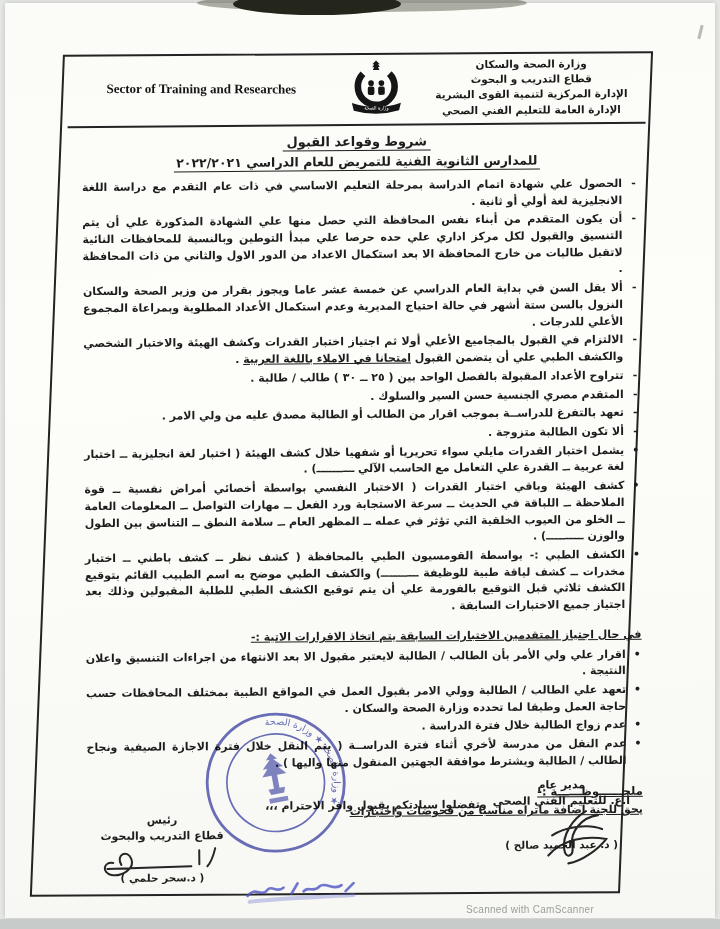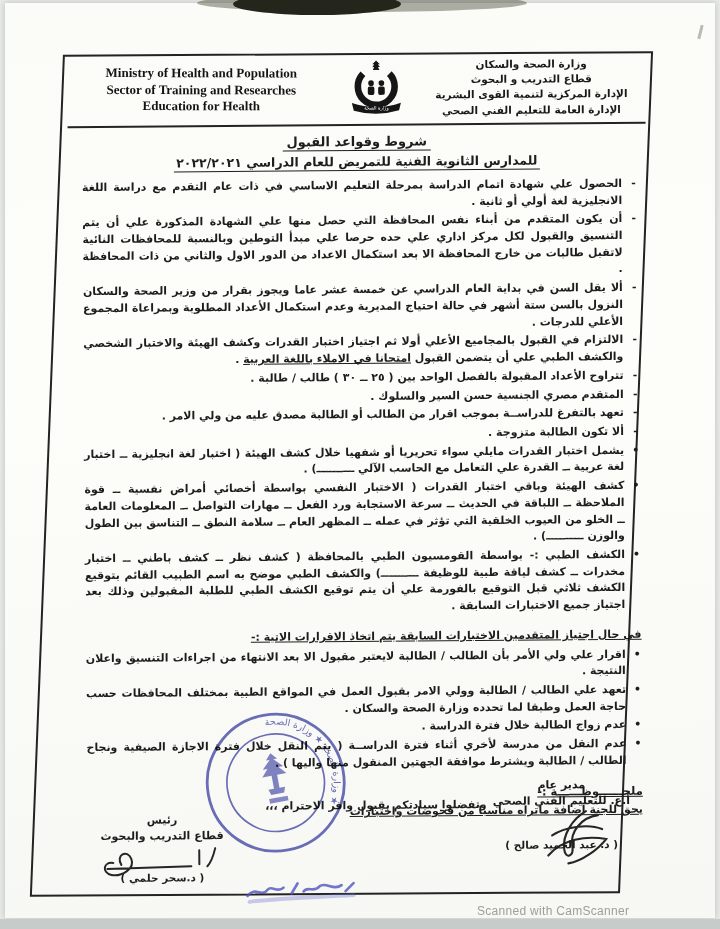--- a/index.html
+++ b/index.html
@@ -59,38 +59,36 @@
   .sig-right{right:2px;top:40px;width:175px;}
   .sig-left{left:-6px;top:72px;width:190px;}
   .sig-svg{display:block;margin:-4px auto;}
   .sig-name{font-size:10.5px;}
   .sig-right .sig-name{margin-top:-30px;}
   .sig-left .sig-name{margin-top:-14px;}
 
   .stamp{position:absolute;left:128px;top:652px;width:150px;height:150px;opacity:.92;mix-blend-mode:multiply;transform:rotate(-10deg);}
   .blue-scribble{position:absolute;left:168px;top:822px;width:120px;height:28px;mix-blend-mode:multiply;}
 
-  .scan-footer{position:absolute;left:472px;top:901px;font-family:"Liberation Sans",sans-serif;
-               font-size:12px;color:#9aa09b;letter-spacing:.3px;}
+  .scan-footer{position:absolute;left:461px;top:901px;font-family:"Liberation Sans",sans-serif;
+               font-size:10px;color:#9aa09b;letter-spacing:.3px;}
   .bottom-bar{position:absolute;left:0;bottom:0;width:720px;height:10px;background:#c7cbc9;}
 </style>
 </head>
 <body>
 
 <div class="page">
 
   <div class="frame-box"></div>
 
   <div class="content">
 
     <div class="header-row">
       <div class="hdr-en">
-        <div>Ministry of Health and Population</div>
         <div>Sector of Training and Researches</div>
-        <div>Education for Health</div>
       </div>
       <div class="hdr-logo">
         <svg width="66" height="60" viewBox="0 0 70 62">
 
           <path d="M35 2 l-4 4 h2 l-2 3 h2 l-1.5 3 h7 L37 9 h2 l-2-3 h2 Z" fill="#161616"></path>
 
           <path d="M21 16 A 19.5 19.5 0 1 0 49 16" fill="none" stroke="#161616" stroke-width="7"></path>
 
           <circle cx="29.5" cy="26" r="3" fill="#161616"></circle>
           <rect x="26" y="29.5" width="7" height="9" rx="2" fill="#161616"></rect>

